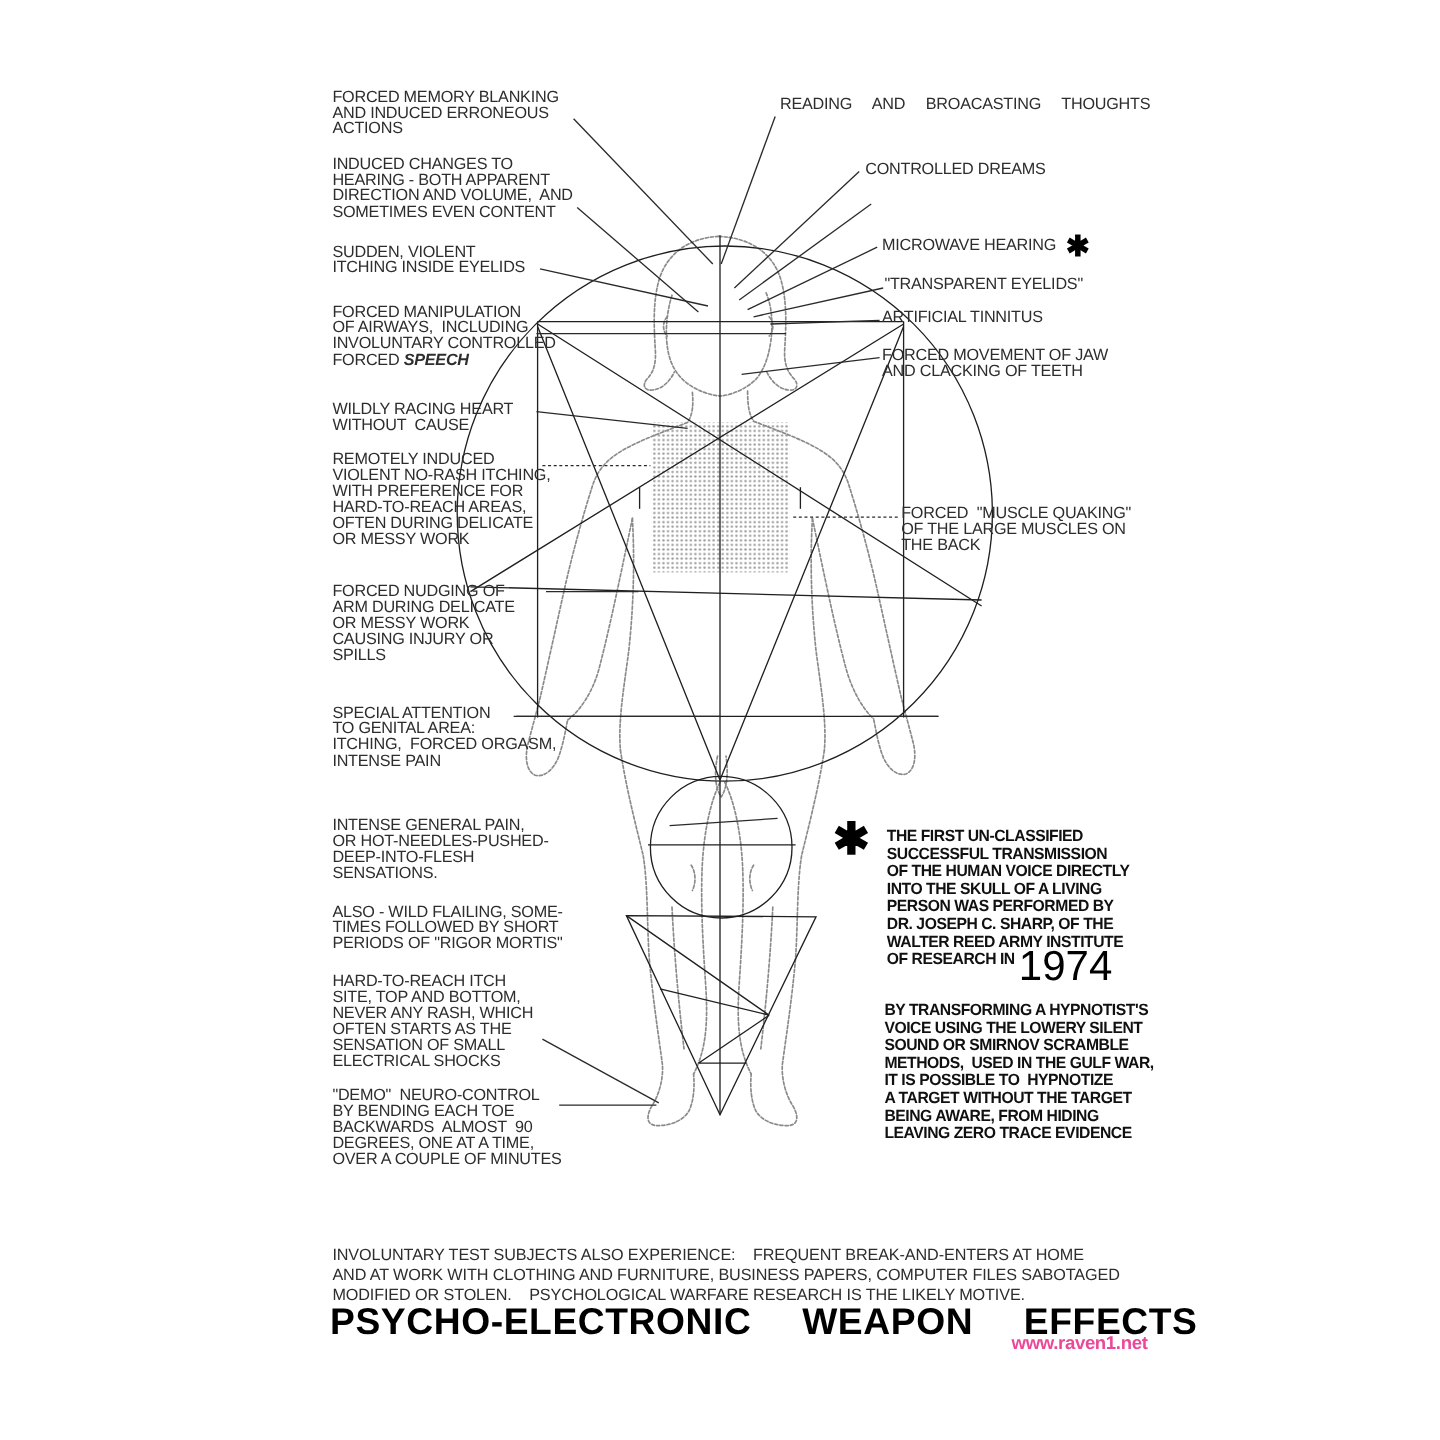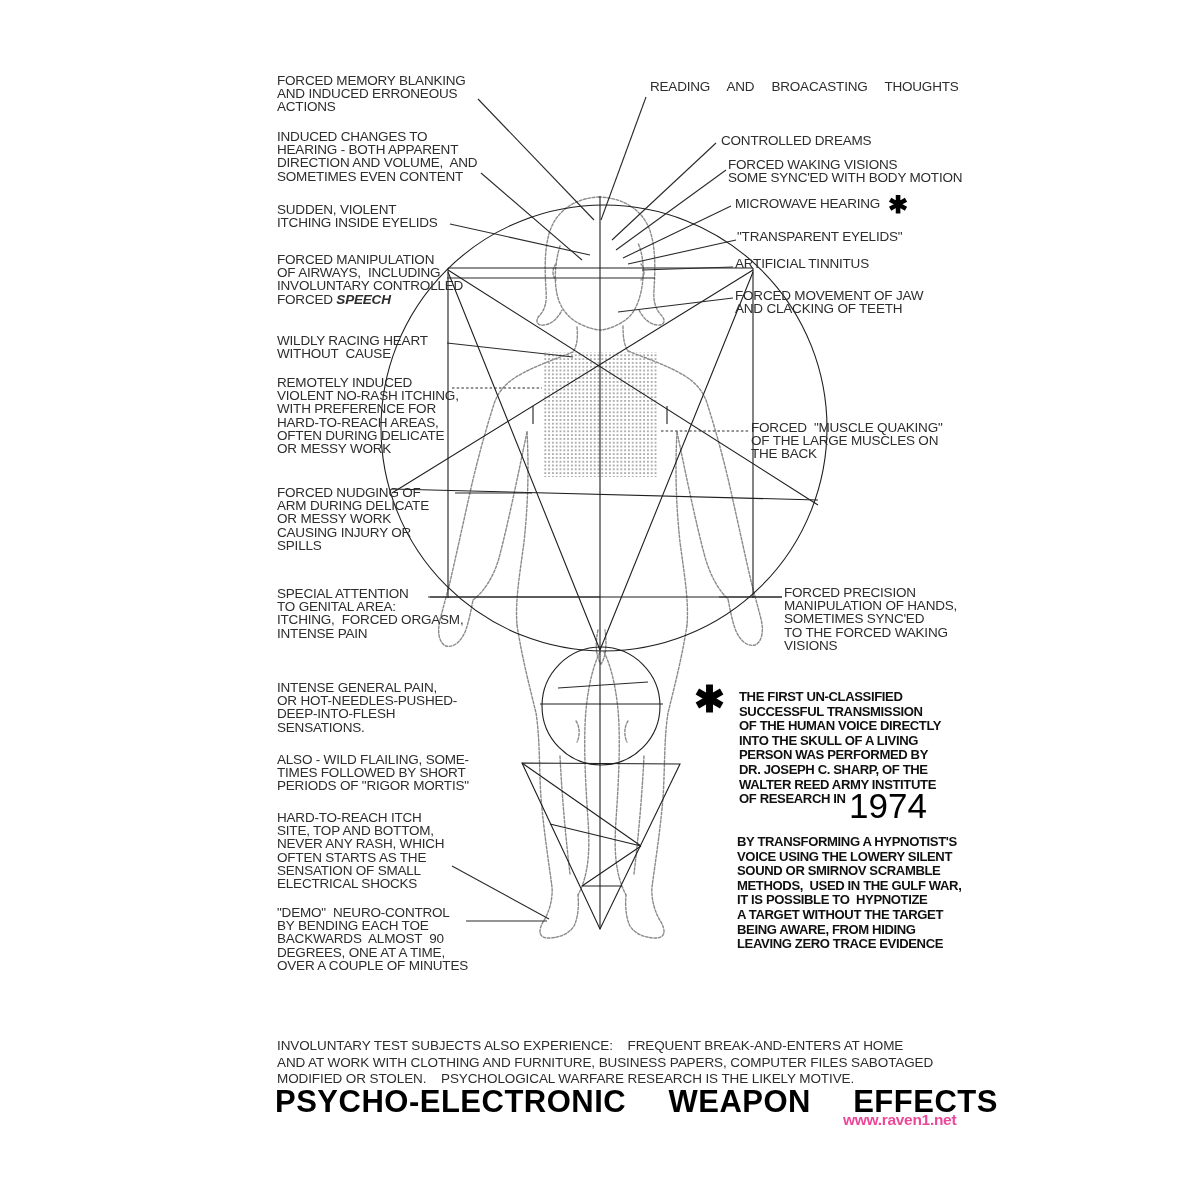--- a/index.html
+++ b/index.html
@@ -162,35 +162,28 @@
 SENSATION OF SMALL
 ELECTRICAL SHOCKS</div>
   <div class="lbl" style="left:277px;top:906px">"DEMO"  NEURO-CONTROL
 BY BENDING EACH TOE
 BACKWARDS  ALMOST  90
 DEGREES, ONE AT A TIME,
 OVER A COUPLE OF MINUTES</div>
 
   <div class="lbl wide" style="left:650px;top:80px">READING  AND  BROACASTING  THOUGHTS</div>
   <div class="lbl" style="left:721px;top:134px">CONTROLLED DREAMS</div>
-  <div class="lbl" style="left:728px;top:158px">FORCED WAKING VISIONS
-SOME SYNC'ED WITH BODY MOTION</div>
   <div class="lbl" style="left:735px;top:197px"><span>MICROWAVE HEARING</span><span class="ast-inline">✱</span></div>
   <div class="lbl" style="left:737px;top:230px">"TRANSPARENT EYELIDS"</div>
   <div class="lbl" style="left:735px;top:257px">ARTIFICIAL TINNITUS</div>
   <div class="lbl" style="left:735px;top:289px">FORCED MOVEMENT OF JAW
 AND CLACKING OF TEETH</div>
   <div class="lbl" style="left:751px;top:421px">FORCED  "MUSCLE QUAKING"
 OF THE LARGE MUSCLES ON
 THE BACK</div>
-  <div class="lbl" style="left:784px;top:586px">FORCED PRECISION
-MANIPULATION OF HANDS,
-SOMETIMES SYNC'ED
-TO THE FORCED WAKING
-VISIONS</div>
 
   <div class="ast-big" style="left:694px;top:678px">✱</div>
   <div class="note" style="left:739px;top:690px">THE FIRST UN-CLASSIFIED
 SUCCESSFUL TRANSMISSION
 OF THE HUMAN VOICE DIRECTLY
 INTO THE SKULL OF A LIVING
 PERSON WAS PERFORMED BY
 DR. JOSEPH C. SHARP, OF THE
 WALTER REED ARMY INSTITUTE
 OF RESEARCH IN</div>

